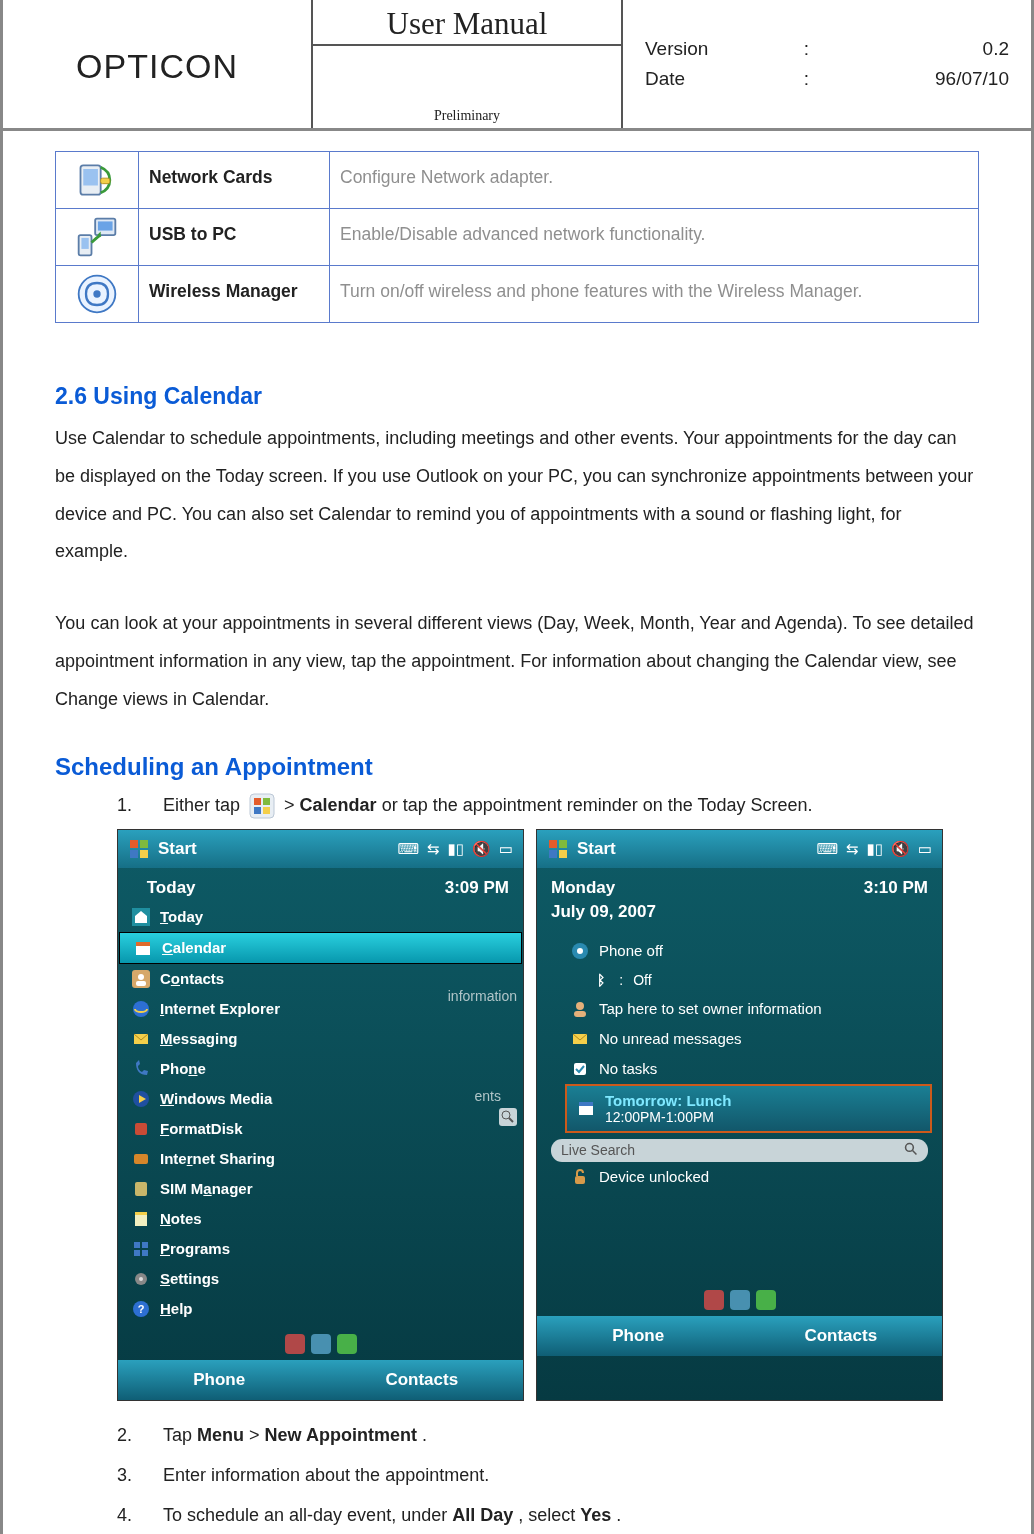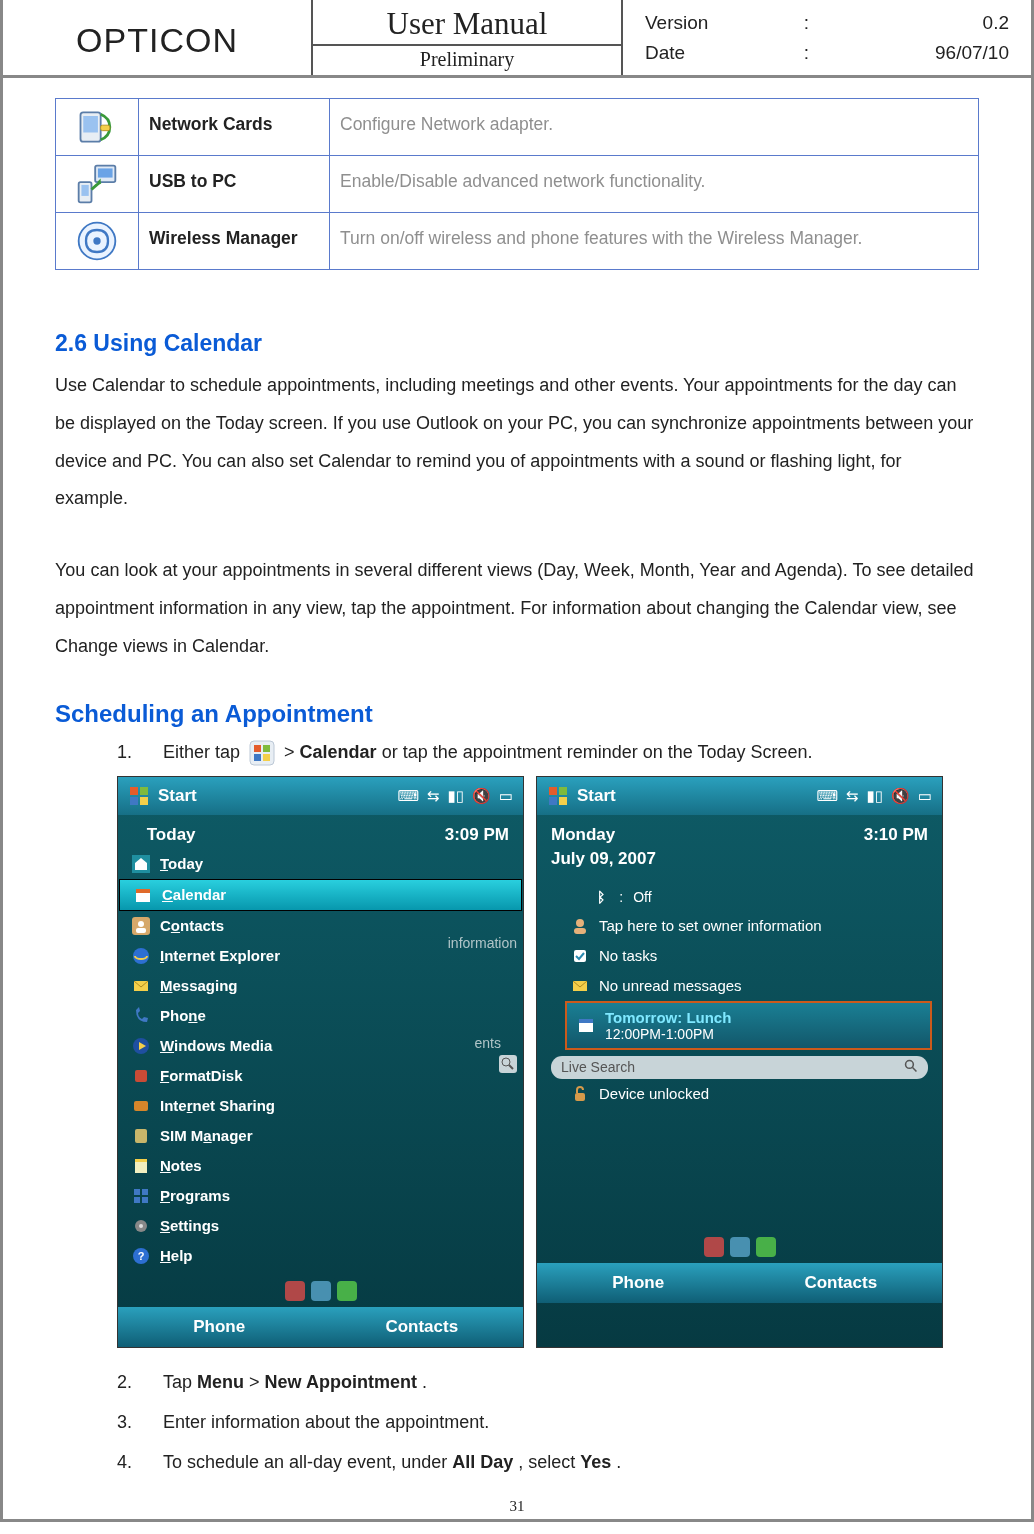--- a/index.html
+++ b/index.html
@@ -41,23 +41,24 @@
     width: 310px;
     text-align: center;
   }
   .hdr-title .big {
     font-size: 31px;
     font-family: Georgia, serif;
     border-bottom: 2px solid #555;
     padding: 6px 0 2px 0;
   }
   .hdr-title .small {
-    font-size: 20px;
+    font-size: 14px;
     font-family: Georgia, serif;
-    padding: 2px 0 4px 0;
+    padding: 14px 0 4px 0;
+    margin-top: 48px;
   }
   .hdr-meta {
     flex: 1;
     font-family: "Trebuchet MS", Arial, sans-serif;
     font-size: 19px;
     padding: 6px 16px;
   }
   .hdr-meta table { width: 100%; border-collapse: collapse; }
   .hdr-meta td { padding: 4px 6px; }
   .content {
@@ -536,41 +537,48 @@
               <span>🔇</span>
               <span>▭</span>
             </div>
           </div>
           <div class="topline">
             <span>Monday</span>
             <span>3:10 PM</span>
           </div>
           <div class="dateline">July 09, 2007</div>
           <div class="todaylist">
+            <div class="item nor">
+                <svg class="sm-ic" viewBox="0 0 18 18">
+                  <circle cx="9" cy="9" r="8" fill="#2a8ab0"></circle>
+                  <circle cx="9" cy="9" r="3" fill="#fff"></circle>
+                </svg>
+                <span>Phone off</span>
+              </div>
             <div class="item secondary"><span style="font-weight:bold">ᛒ</span>&nbsp;: <span>Off</span></div>
             <div class="item nor">
                 <svg class="sm-ic" viewBox="0 0 18 18">
                   <circle cx="9" cy="6" r="4" fill="#e5b07a"></circle>
                   <rect x="3" y="11" width="12" height="6" rx="3" fill="#e5b07a"></rect>
                 </svg>
                 <span>Tap here to set owner information</span>
               </div>
             <div class="item nor">
                 <svg class="sm-ic" viewBox="0 0 18 18">
+                  <rect x="2" y="4" width="14" height="10" fill="#f4cf4a"></rect>
+                  <path d="M2 4 L9 10 L16 4" fill="none" stroke="#b08b20"></path>
+                </svg>
+                <span>No unread messages</span>
+              </div>
+            <div class="item nor">
+                <svg class="sm-ic" viewBox="0 0 18 18">
                   <rect x="3" y="3" width="12" height="12" rx="2" fill="#fff"></rect>
                   <path d="M5 9 l3 3 l5 -6" fill="none" stroke="#2a8ab0" stroke-width="2"></path>
                 </svg>
                 <span>No tasks</span>
-              </div>
-            <div class="item nor">
-                <svg class="sm-ic" viewBox="0 0 18 18">
-                  <rect x="2" y="4" width="14" height="10" fill="#f4cf4a"></rect>
-                  <path d="M2 4 L9 10 L16 4" fill="none" stroke="#b08b20"></path>
-                </svg>
-                <span>No unread messages</span>
               </div>
             <div class="item sel">
               <svg class="sm-ic" viewBox="0 0 18 18">
                   <rect x="2" y="3" width="14" height="13" fill="#fff"></rect>
                   <rect x="2" y="3" width="14" height="4" fill="#3f78c4"></rect>
                 </svg>
               <div>
                 <div style="color:#7fe8ff">Tomorrow: Lunch</div>
                 <div class="line2">12:00PM-1:00PM</div>
               </div>

